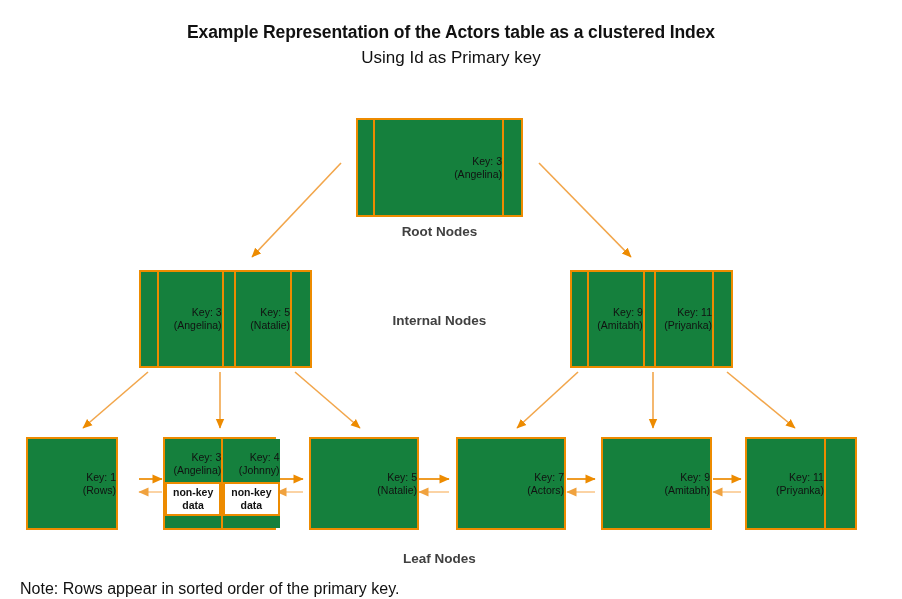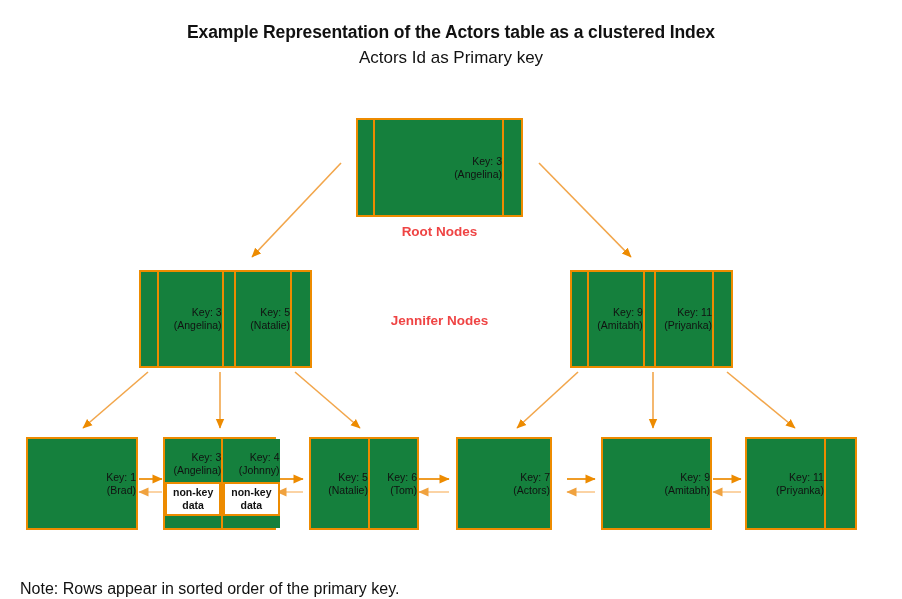--- a/index.html
+++ b/index.html
@@ -37,21 +37,21 @@
     width: 902px;
     text-align: center;
     font-size: 17px;
     font-weight: normal;
     color: #111111;
   }
   .tier-label {
     position: absolute;
     font-size: 13.5px;
     font-weight: bold;
-    color: #ef4444;
+    color: #404040;
     text-align: center;
   }
   .footnote {
     position: absolute;
     left: 20px;
     top: 580px;
     font-size: 16px;
     color: #111111;
   }
   
@@ -110,21 +110,21 @@
     height: 599px;
     pointer-events: none;
   }
 </style>
 </head>
 <body>
 
 <div id="canvas">
 
   <div class="title-main">Example Representation of the Actors table as a clustered Index</div>
-  <div class="title-sub">Actors Id as Primary key</div>
+  <div class="title-sub">Using Id as Primary key</div>
 
   <svg id="arrows" viewBox="0 0 902 599" width="902" height="599">
     <defs>
       <marker id="ah" markerWidth="7" markerHeight="7" refX="5.6" refY="3" orient="auto" markerUnits="strokeWidth">
         <path d="M0,0.4 L6,3 L0,5.6 z" fill="#ED8B00"></path>
       </marker>
       <marker id="ahl" markerWidth="7" markerHeight="7" refX="5.6" refY="3" orient="auto" markerUnits="strokeWidth">
         <path d="M0,0.4 L6,3 L0,5.6 z" fill="#F0A23E"></path>
       </marker>
     </defs>
@@ -194,26 +194,26 @@
       <div class="keyline">(Amitabh)</div>
     </div>
     <div class="cell ptr" style="width:11px;"></div>
     <div class="cell key">
       <div class="keyline">Key: 11</div>
       <div class="keyline">(Priyanka)</div>
     </div>
     <div class="cell ptr" style="width:17px;"></div>
   </div>
 
-  <div class="tier-label" style="left:356px; top:313px; width:167px;">Jennifer Nodes</div>
-
-  <div class="node" style="left:26px; top:437px; width:112px; height:93px;">
+  <div class="tier-label" style="left:356px; top:313px; width:167px;">Internal Nodes</div>
+
+  <div class="node" style="left:26px; top:437px; width:92px; height:93px;">
     <div class="cell key">
       <div class="keyline">Key: 1</div>
-      <div class="keyline">(Brad)</div>
+      <div class="keyline">(Rows)</div>
     </div>
   </div>
 
   <div class="node" style="left:163px; top:437px; width:113px; height:93px;">
     <div class="cell key">
       <div class="keyline">Key: 3</div>
       <div class="keyline">(Angelina)</div>
       <div class="nonkey">
           <div>non-key</div>
           <div>data</div>
@@ -227,27 +227,23 @@
           <div>data</div>
         </div>
     </div>
   </div>
 
   <div class="node" style="left:309px; top:437px; width:110px; height:93px;">
     <div class="cell key">
       <div class="keyline">Key: 5</div>
       <div class="keyline">(Natalie)</div>
     </div>
-    <div class="cell key">
-      <div class="keyline">Key: 6</div>
-      <div class="keyline">(Tom)</div>
-    </div>
-  </div>
-
-  <div class="node" style="left:456px; top:437px; width:96px; height:93px;">
+  </div>
+
+  <div class="node" style="left:456px; top:437px; width:110px; height:93px;">
     <div class="cell key">
       <div class="keyline">Key: 7</div>
       <div class="keyline">(Actors)</div>
     </div>
   </div>
 
   <div class="node" style="left:601px; top:437px; width:111px; height:93px;">
     <div class="cell key">
       <div class="keyline">Key: 9</div>
       <div class="keyline">(Amitabh)</div>
@@ -255,16 +251,17 @@
   </div>
 
   <div class="node" style="left:745px; top:437px; width:112px; height:93px;">
     <div class="cell key">
       <div class="keyline">Key: 11</div>
       <div class="keyline">(Priyanka)</div>
     </div>
     <div class="cell key"></div>
   </div>
 
+  <div class="tier-label" style="left:356px; top:551px; width:167px;">Leaf Nodes</div>
 
   <div class="footnote">Note: Rows appear in sorted order of the primary key.</div>
 
 </div>
 
 </body></html>

